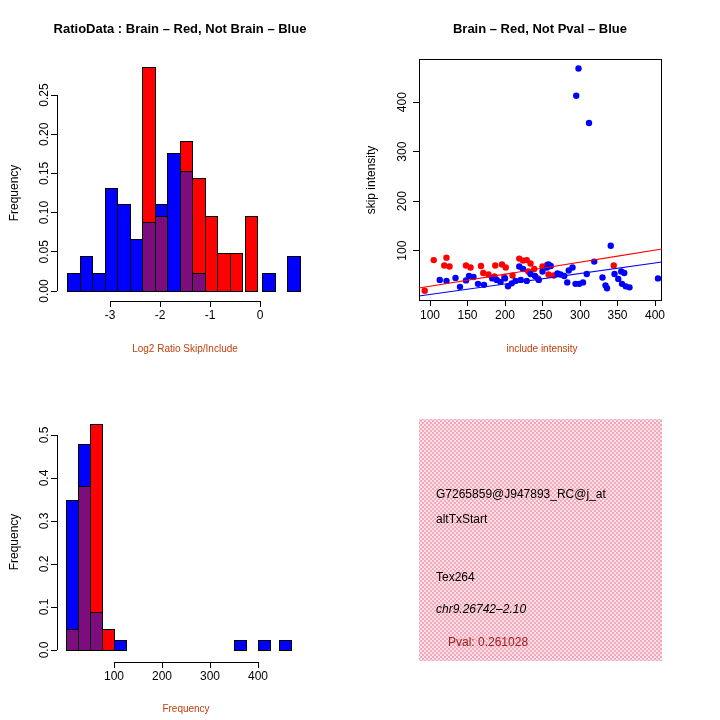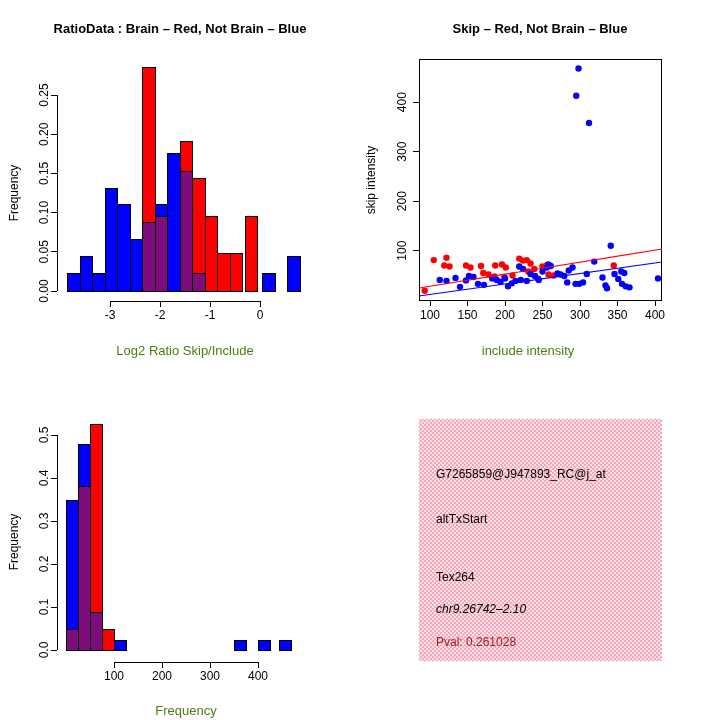--- a/index.html
+++ b/index.html
@@ -7,25 +7,25 @@
          font-family:"Liberation Sans",sans-serif;overflow:hidden;}
   .panel{position:absolute;width:360px;height:360px;}
   #p1{left:0;top:0}
   #p2{left:360px;top:0}
   #p3{left:0;top:360px}
   #p4{left:360px;top:360px}
   .canvas{position:absolute;left:0;top:0;width:360px;height:360px;}
   .chart-title{position:absolute;top:21px;left:0;width:100%;text-align:center;
                font-weight:bold;font-size:13px;color:#000;white-space:nowrap;}
   .xlab{position:absolute;top:343px;transform:translateX(-50%);
-        font-size:13px;color:#4d7c0f;white-space:nowrap;}
+        font-size:10px;color:#c2410c;white-space:nowrap;}
   .ylab{position:absolute;transform:translate(-50%,-50%) rotate(-90deg);
         font-size:12px;color:#000;white-space:nowrap;}
   #p1 .xlab{left:185px}  #p1 .ylab{left:14px;top:193px}
-  #p2 .xlab{left:168px}  #p2 .ylab{left:11px;top:180px}
+  #p2 .xlab{left:182px}  #p2 .ylab{left:11px;top:180px}
   #p3 .xlab{left:186px}  #p3 .ylab{left:14px;top:182px}
   .pink-box{position:absolute;left:59px;top:59px;width:243px;height:242px;
             background-color:#fbdfe6;
             background-image:radial-gradient(#f2a9bc 25%,rgba(0,0,0,0) 26%),
                              radial-gradient(#f2a9bc 25%,rgba(0,0,0,0) 26%);
             background-size:4px 4px;background-position:0 0,2px 2px;}
   .info-line{position:absolute;left:17px;font-size:12px;color:#000;white-space:nowrap;}
   .il1{top:48px}.il2{top:93px}.il3{top:151px}.il4{top:183px}.il5{top:216px}
 </style>
 </head>
@@ -88,21 +88,21 @@
           <rect x="245" y="216.51999999999998" width="12.5" height="74.48" fill="#FF0000" stroke="#000" stroke-width="1"></rect>
           <rect x="262.5" y="273.752" width="12.5" height="17.247999999999998" fill="#0000FF" stroke="#000" stroke-width="1"></rect>
           <rect x="287.5" y="256.504" width="12.5" height="34.495999999999995" fill="#0000FF" stroke="#000" stroke-width="1"></rect>
         </g>
       </svg>
     <div class="xlab">Log2 Ratio Skip/Include</div>
     <div class="ylab">Frequency</div>
   </div>
 
   <div class="panel" id="p2">
-    <div class="chart-title">Skip – Red, Not Brain – Blue</div>
+    <div class="chart-title">Brain – Red, Not Pval – Blue</div>
     <svg class="canvas" id="svg2">
         <g stroke="#000" shape-rendering="crispEdges">
           <rect x="59.3" y="59" width="242.4" height="241" fill="none" stroke="#000"></rect>
           <line x1="53.3" y1="250.7" x2="59.3" y2="250.7"></line>
           <line x1="53.3" y1="201.2" x2="59.3" y2="201.2"></line>
           <line x1="53.3" y1="151.7" x2="59.3" y2="151.7"></line>
           <line x1="53.3" y1="102.19999999999999" x2="59.3" y2="102.19999999999999"></line>
           <line x1="70" y1="300" x2="70" y2="306"></line>
           <line x1="107.5" y1="300" x2="107.5" y2="306"></line>
           <line x1="145" y1="300" x2="145" y2="306"></line>
@@ -260,21 +260,21 @@
           <rect x="258" y="280.54" width="12" height="9.459999999999999" fill="#0000FF" stroke="#000" stroke-width="1"></rect>
           <rect x="279.6" y="280.54" width="12" height="9.459999999999999" fill="#0000FF" stroke="#000" stroke-width="1"></rect>
         </g>
       </svg>
     <div class="xlab">Frequency</div>
     <div class="ylab">Frequency</div>
   </div>
 
   <div class="panel" id="p4">
     <div class="pink-box">
-      <div class="info-line il1" style="color: rgb(0, 0, 0);">G7265859@J947893_RC@j_at</div>
+      <div class="info-line il1" style="color: rgb(0, 0, 0); margin-top: 20px;">G7265859@J947893_RC@j_at</div>
       <div class="info-line il2" style="color: rgb(0, 0, 0); text-align: center;">altTxStart</div>
       <div class="info-line il3" style="color: rgb(0, 0, 0);">Tex264</div>
       <div class="info-line il4" style="color: rgb(0, 0, 0); font-style: italic;">chr9.26742–2.10</div>
-      <div class="info-line il5" style="color: rgb(160, 32, 32);">Pval: 0.261028</div>
+      <div class="info-line il5" style="color: rgb(160, 32, 32); margin-left: 12px;">Pval: 0.261028</div>
     </div>
   </div>
 
 </div>
 
 </body></html>

